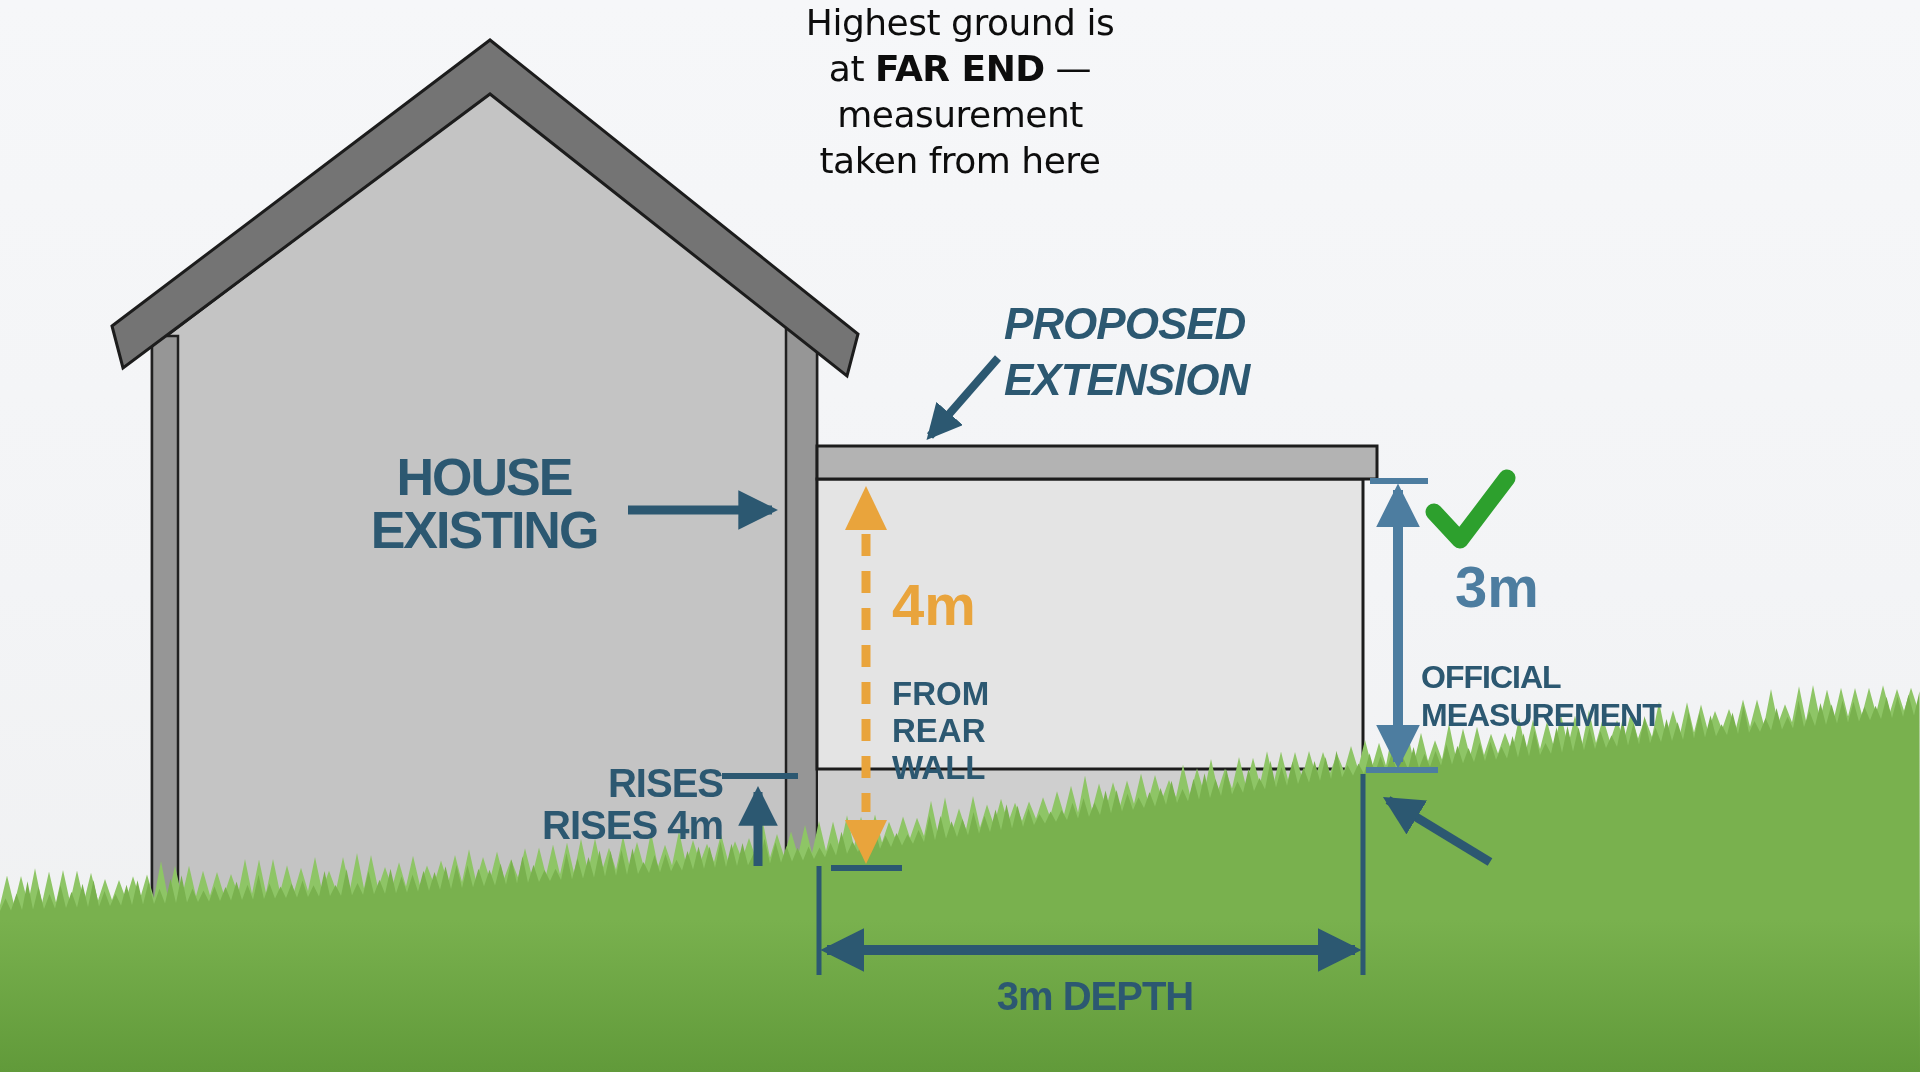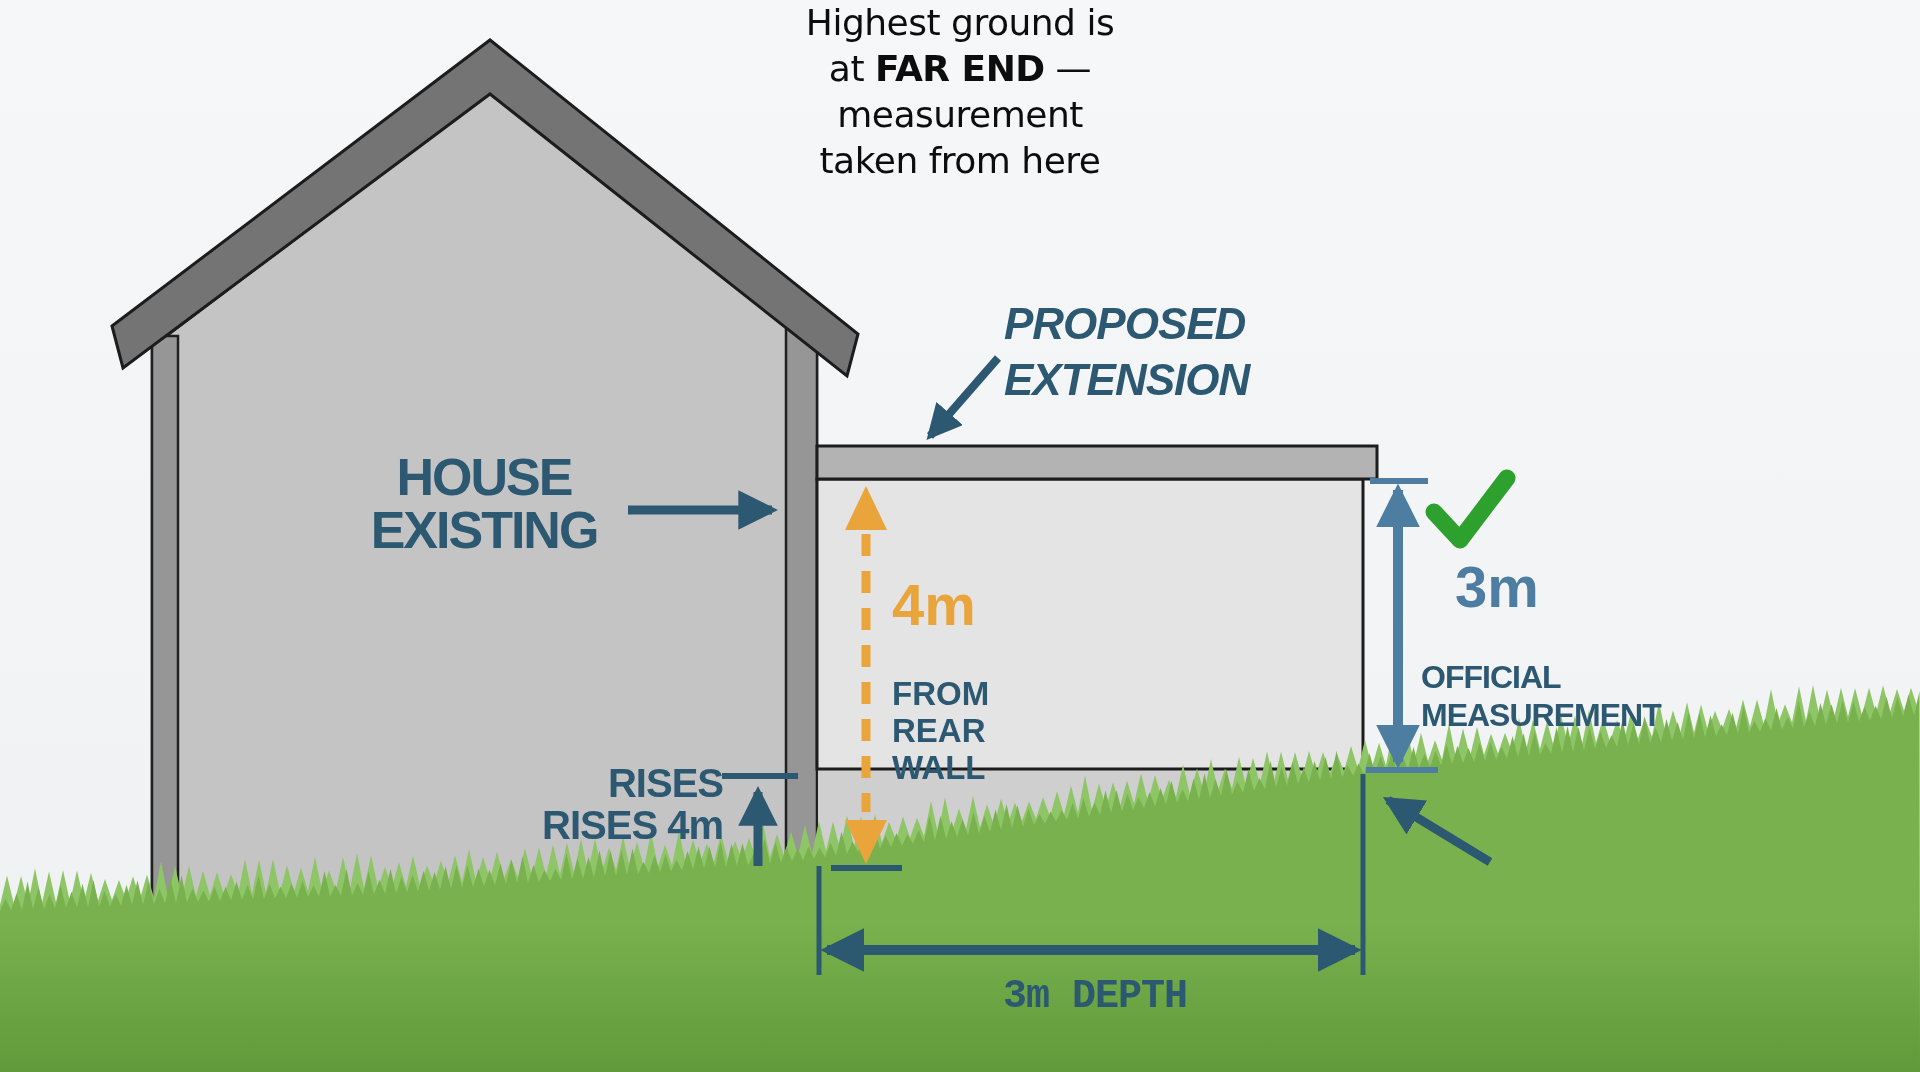--- a/index.html
+++ b/index.html
@@ -10,21 +10,21 @@
   }
   #diagram{position:absolute;left:0;top:0;}
   .lbl{position:absolute;font-weight:bold;color:#2c5871;white-space:nowrap;}
   #proposed-label{left:1004px;top:296px;font-size:44px;line-height:56px;letter-spacing:-1px;font-style:italic;}
   #existing-label{left:294px;top:451px;width:380px;text-align:center;font-size:52px;line-height:53px;letter-spacing:-2px;}
   #wall-height-value{left:892px;top:576px;font-size:58px;line-height:58px;color:#e9a43c;}
   #from-rear-wall{left:892px;top:641px;font-size:33px;line-height:37px;margin-top:34px;}
   #ground-rises-label{left:423px;top:762px;width:300px;text-align:right;font-size:40px;line-height:42px;letter-spacing:-1px;}
   #official-value{left:1421px;top:558px;font-size:58px;line-height:58px;color:#4d7da0;margin-left:34px;}
   #official-label{left:1421px;top:658px;font-size:32px;line-height:38px;letter-spacing:-1px;}
-  #depth-label{left:960px;top:974px;width:270px;text-align:center;font-size:40px;letter-spacing:-1px;font-family:Liberation Mono, monospace;}
+  #depth-label{left:960px;top:974px;width:270px;text-align:center;font-size:40px;letter-spacing:-1px;}
   #note-label{
     left:1502px;top:830px;font-size:36px;line-height:46px;color:#0d0d0d;
     font-family:"DejaVu Sans","Liberation Sans",sans-serif;font-weight:normal;letter-spacing:-0.5px;text-align:center;
   }
   #note-label b{font-weight:bold;}
 </style>
 </head>
 <body>
 
 <div id="canvas">

